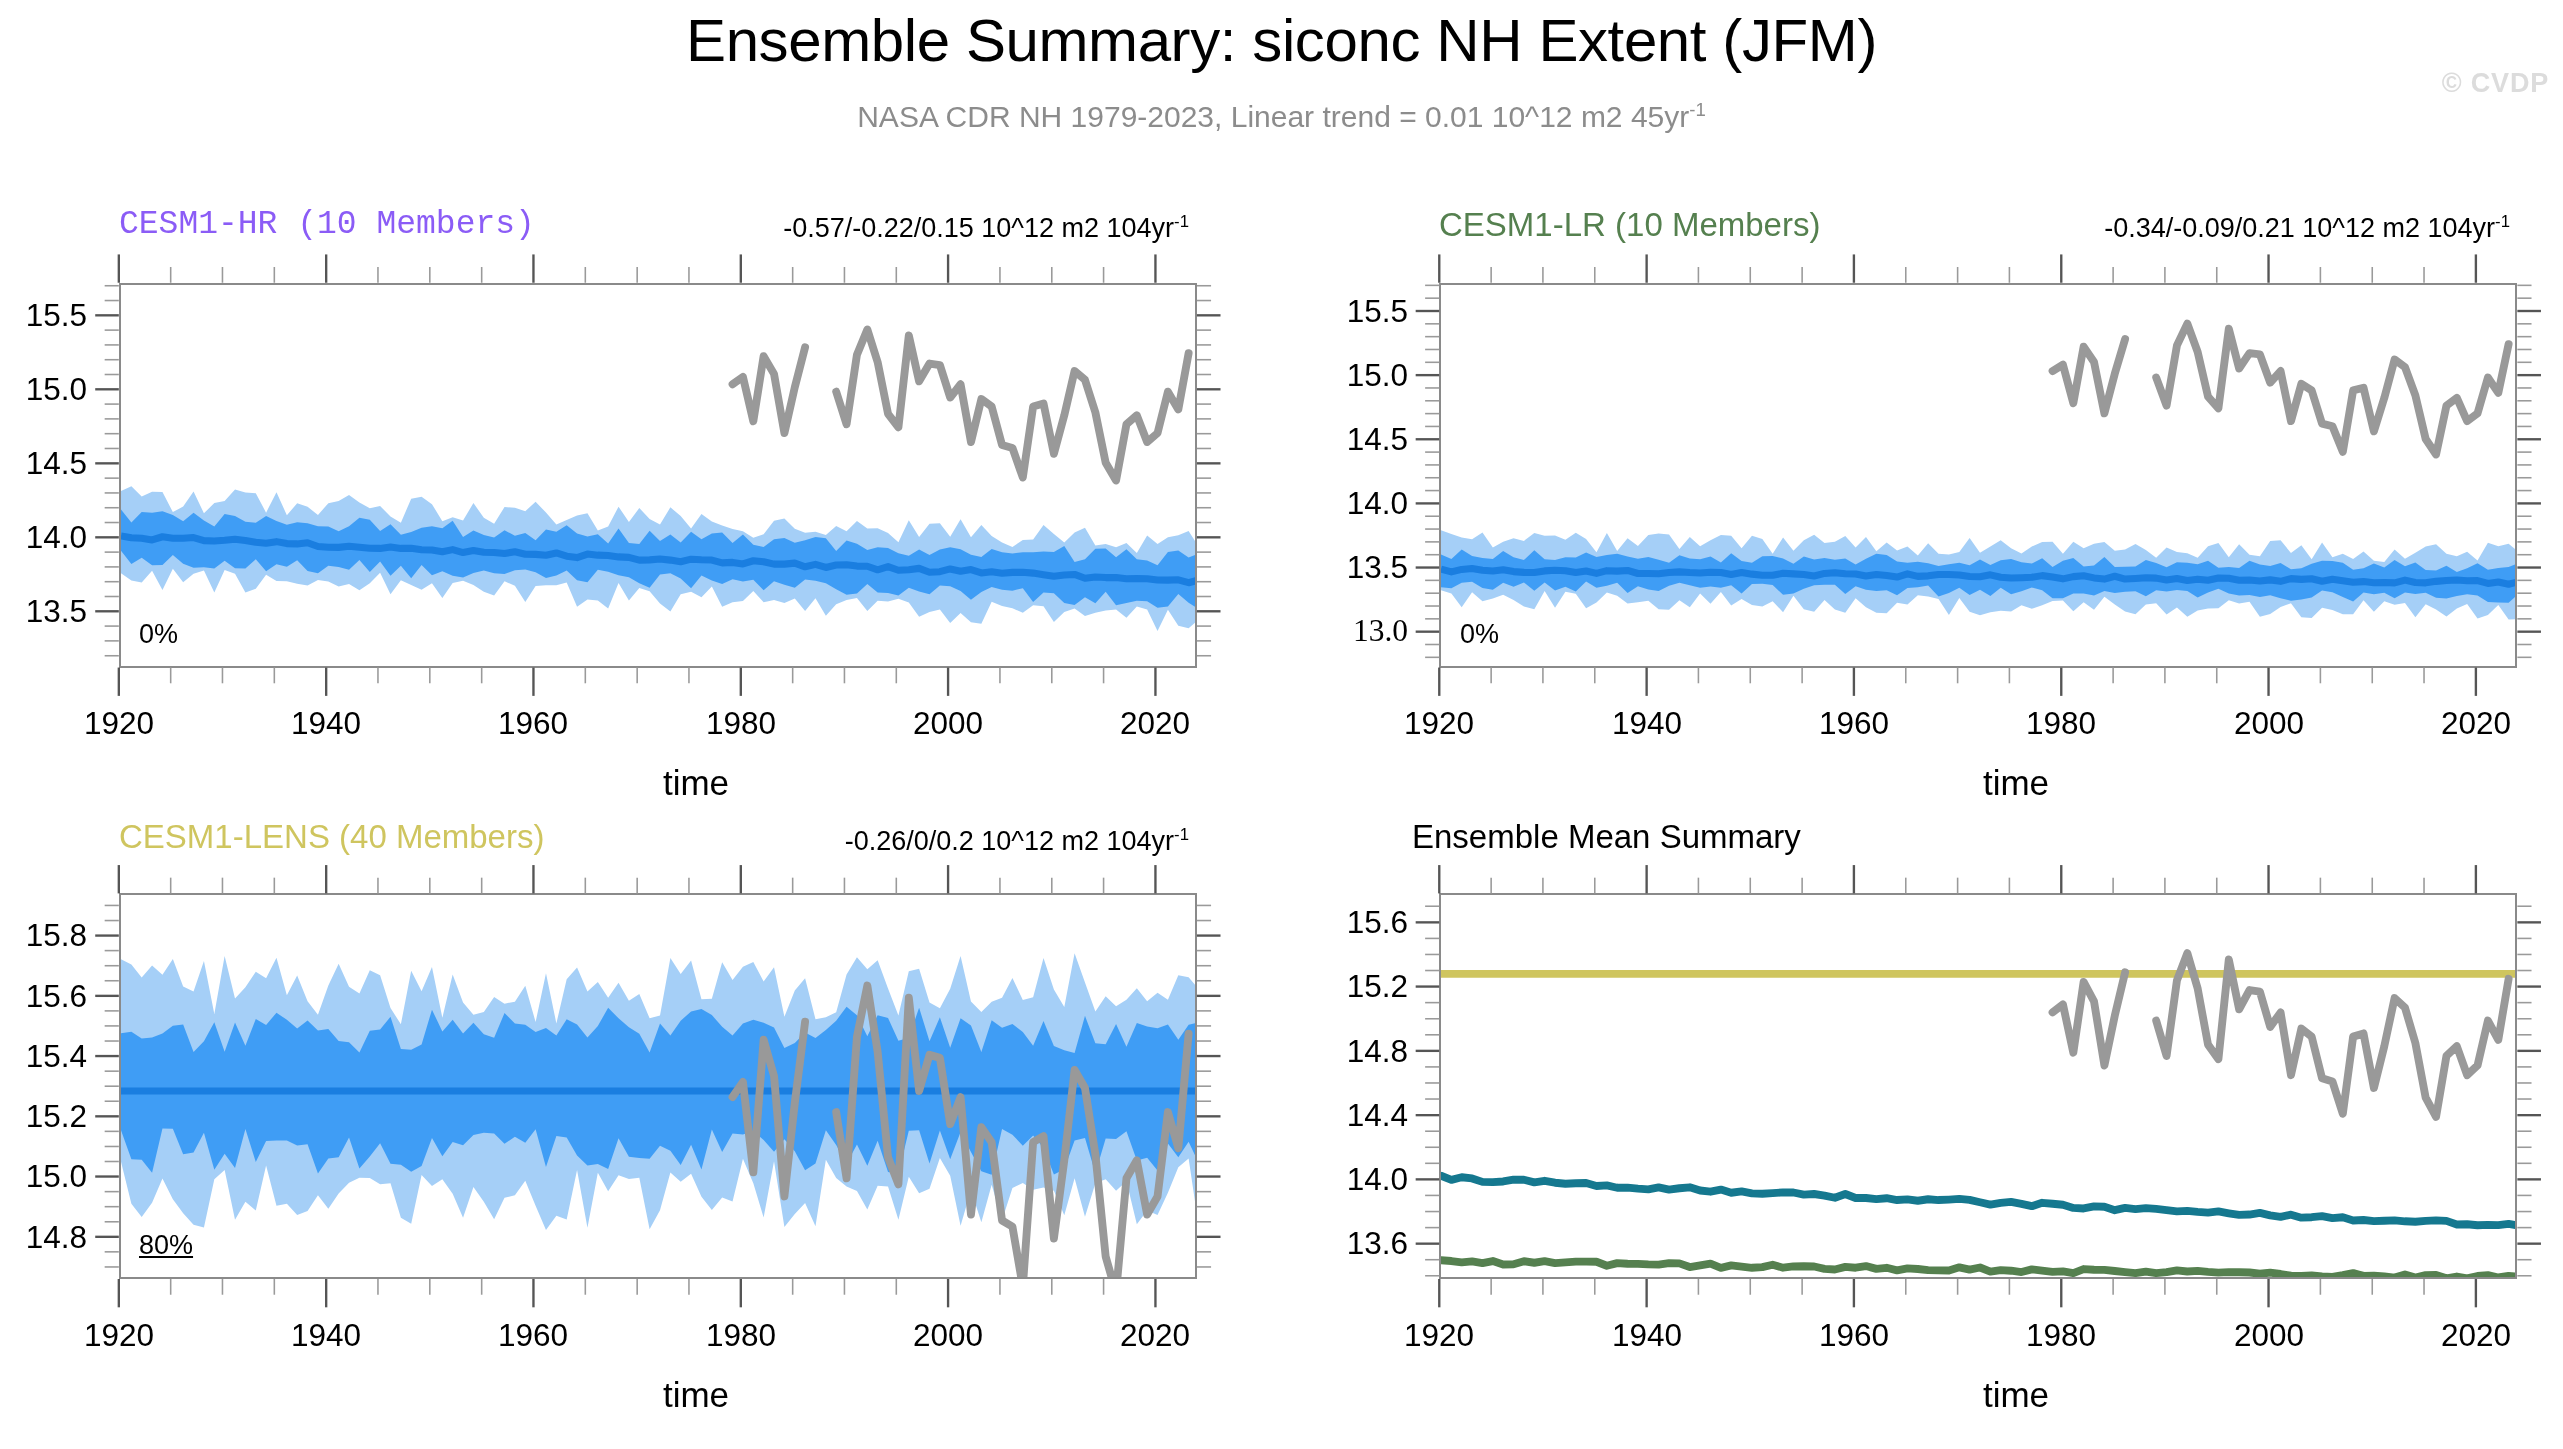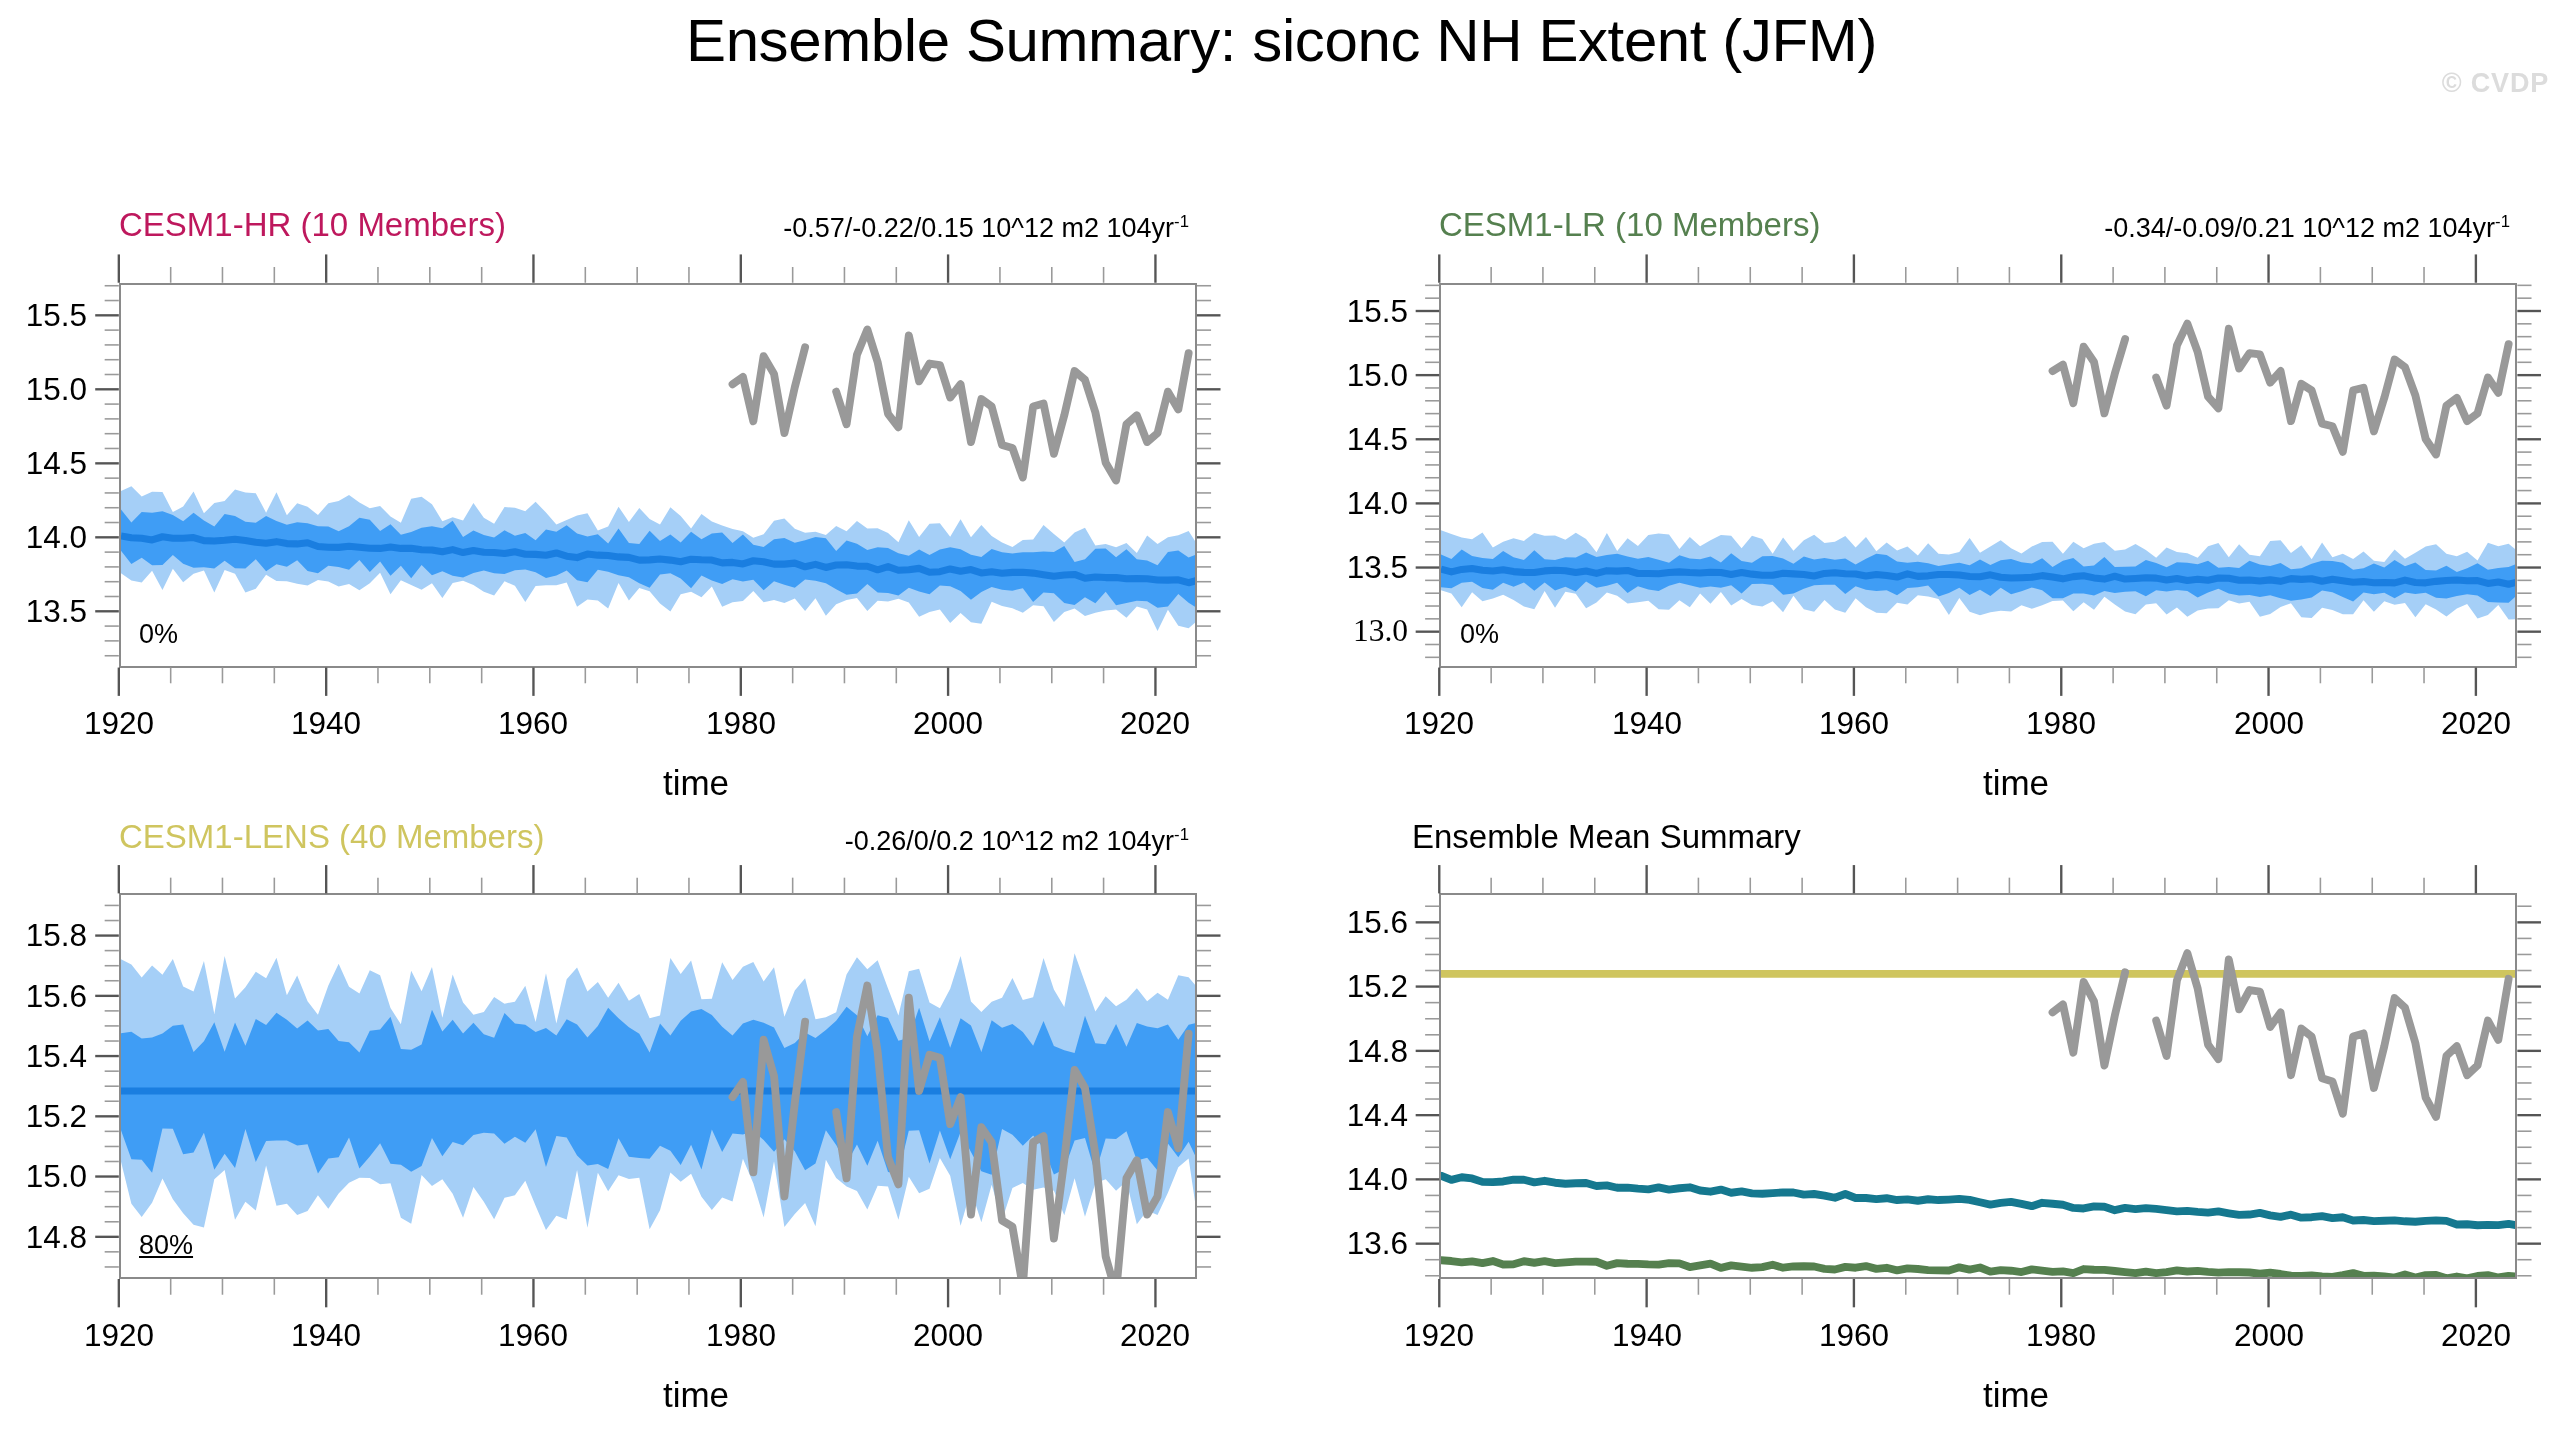--- a/index.html
+++ b/index.html
@@ -69,25 +69,26 @@
   .pct-annot {
     position: absolute; font-size: 27px; color: #000; white-space: nowrap;
   }
 </style>
 </head>
 <body>
 
 <div id="root">
 
   <div class="page-title">Ensemble Summary: siconc NH Extent (JFM)</div>
+  <div class="page-subtitle"><span>NASA CDR NH 1979-2023, Linear trend = 0.01 10^12 m2 45yr</span><sup>-1</sup></div>
   <div class="watermark">© CVDP</div>
 
   <div id="panels">
       <div class="panel" style="left: 0px; top: 0px; width: 2563px; height: 1450px;">
-        <div class="panel-title" style="left: 119px; top: 206px; color: #be185d;">CESM1-HR (10 Members)</div>
+        <div class="panel-title" style="left: 119px; top: 206px; color: #8b5cf6; font-family: Liberation Mono, monospace;">CESM1-HR (10 Members)</div>
         <div class="panel-stat" style="left: 1189px; top: 212px; transform: translateX(-100%);"><span>-0.57/-0.22/0.15 10^12 m2 104yr</span><sup>-1</sup></div>
         <div class="plot-frame" style="left: 119px; top: 283px; width: 1078px; height: 385px;">
           <svg class="plot-svg" width="1078" height="385" viewBox="0 0 1370 489">
             <path d="M0.0,261.5 L13.2,255.6 L26.3,268.8 L39.5,262.7 L52.7,262.8 L65.9,288.5 L79.0,281.5 L92.2,262.3 L105.4,290.0 L118.6,277.0 L131.7,274.4 L144.9,259.9 L158.1,263.7 L171.3,264.4 L184.4,289.2 L197.6,263.1 L210.8,292.5 L223.9,277.2 L237.1,281.7 L250.3,292.0 L263.5,277.3 L276.6,274.5 L289.8,266.6 L303.0,276.3 L316.2,283.6 L329.3,280.7 L342.5,294.2 L355.7,301.9 L368.8,271.4 L382.0,269.0 L395.2,278.4 L408.4,300.0 L421.5,294.9 L434.7,299.0 L447.9,277.0 L461.1,295.6 L474.2,303.4 L487.4,282.0 L500.6,282.9 L513.8,287.3 L526.9,275.3 L540.1,289.1 L553.3,304.2 L566.4,298.6 L579.6,292.8 L592.8,290.0 L606.0,311.7 L619.1,306.8 L632.3,281.6 L645.5,300.9 L658.7,283.3 L671.8,297.2 L685.0,304.3 L698.2,282.4 L711.3,293.5 L724.5,309.3 L737.7,290.9 L750.9,300.3 L764.0,305.5 L777.2,310.1 L790.4,312.7 L803.6,321.1 L816.7,316.6 L829.9,299.6 L843.1,296.6 L856.3,309.5 L869.4,314.8 L882.6,313.6 L895.8,317.5 L908.9,306.2 L922.1,312.7 L935.3,299.8 L948.5,309.4 L961.6,309.1 L974.8,315.0 L988.0,326.9 L1001.2,298.7 L1014.3,320.0 L1027.5,303.4 L1040.7,302.5 L1053.8,319.8 L1067.0,297.5 L1080.2,320.5 L1093.4,305.0 L1106.5,318.7 L1119.7,327.0 L1132.9,332.9 L1146.1,323.8 L1159.2,323.2 L1172.4,304.8 L1185.6,316.3 L1198.8,327.1 L1211.9,314.3 L1225.1,308.5 L1238.3,330.8 L1251.4,328.9 L1264.6,333.1 L1277.8,327.6 L1291.0,340.3 L1304.1,318.1 L1317.3,328.9 L1330.5,320.5 L1343.7,317.8 L1356.8,312.6 L1370.0,333.2 L1370.0,424.5 L1356.8,436.2 L1343.7,432.8 L1330.5,412.7 L1317.3,439.7 L1304.1,412.3 L1291.0,408.6 L1277.8,422.7 L1264.6,412.1 L1251.4,413.6 L1238.3,416.5 L1225.1,420.4 L1211.9,410.9 L1198.8,415.4 L1185.6,428.2 L1172.4,408.2 L1159.2,406.9 L1146.1,416.4 L1132.9,410.7 L1119.7,407.7 L1106.5,402.4 L1093.4,430.4 L1080.2,428.4 L1067.0,416.8 L1053.8,429.5 L1040.7,412.2 L1027.5,415.5 L1014.3,421.5 L1001.2,403.4 L988.0,398.6 L974.8,402.0 L961.6,401.1 L948.5,414.1 L935.3,397.7 L922.1,400.1 L908.9,405.5 L895.8,420.3 L882.6,398.0 L869.4,414.1 L856.3,398.4 L843.1,403.9 L829.9,400.3 L816.7,403.1 L803.6,388.9 L790.4,401.5 L777.2,403.0 L764.0,408.7 L750.9,382.9 L737.7,396.8 L724.5,389.6 L711.3,392.8 L698.2,414.8 L685.0,404.5 L671.8,389.0 L658.7,385.0 L645.5,400.8 L632.3,378.7 L619.1,410.9 L606.0,400.7 L592.8,399.5 L579.6,408.8 L566.4,377.8 L553.3,381.4 L540.1,381.3 L526.9,382.5 L513.8,402.8 L500.6,382.2 L487.4,376.3 L474.2,394.6 L461.1,389.7 L447.9,381.1 L434.7,375.6 L421.5,378.7 L408.4,397.6 L395.2,378.8 L382.0,387.0 L368.8,381.2 L355.7,375.1 L342.5,393.0 L329.3,365.7 L316.2,378.8 L303.0,387.8 L289.8,380.0 L276.6,383.0 L263.5,376.7 L250.3,374.7 L237.1,381.9 L223.9,379.6 L210.8,376.5 L197.6,376.0 L184.4,368.2 L171.3,386.0 L158.1,390.6 L144.9,366.9 L131.7,362.1 L118.6,390.8 L105.4,362.8 L92.2,366.9 L79.0,377.7 L65.9,360.5 L52.7,387.5 L39.5,363.1 L26.3,378.0 L13.2,375.5 L0.0,366.2 Z" fill="#a5cff7" stroke="none"></path>
             <path d="M0.0,285.2 L13.2,301.8 L26.3,288.5 L39.5,289.4 L52.7,287.4 L65.9,292.1 L79.0,300.2 L92.2,289.3 L105.4,299.3 L118.6,306.8 L131.7,291.0 L144.9,293.5 L158.1,300.7 L171.3,302.1 L184.4,293.3 L197.6,299.7 L210.8,304.5 L223.9,301.5 L237.1,302.8 L250.3,306.3 L263.5,306.7 L276.6,312.7 L289.8,306.6 L303.0,295.6 L316.2,298.1 L329.3,312.5 L342.5,303.9 L355.7,317.2 L368.8,313.8 L382.0,308.3 L395.2,306.4 L408.4,309.0 L421.5,299.4 L434.7,320.0 L447.9,311.7 L461.1,317.5 L474.2,320.6 L487.4,311.6 L500.6,318.5 L513.8,315.0 L526.9,324.2 L540.1,310.6 L553.3,313.4 L566.4,305.3 L579.6,315.6 L592.8,319.5 L606.0,316.7 L619.1,328.3 L632.3,309.2 L645.5,327.6 L658.7,329.1 L671.8,312.2 L685.0,325.1 L698.2,316.8 L711.3,327.0 L724.5,313.6 L737.7,323.1 L750.9,315.8 L764.0,314.5 L777.2,327.9 L790.4,316.9 L803.6,329.9 L816.7,332.9 L829.9,323.1 L843.1,321.3 L856.3,327.3 L869.4,324.2 L882.6,320.1 L895.8,321.7 L908.9,338.0 L922.1,324.6 L935.3,328.6 L948.5,336.6 L961.6,333.0 L974.8,334.0 L988.0,340.7 L1001.2,344.0 L1014.3,336.0 L1027.5,343.0 L1040.7,336.1 L1053.8,333.3 L1067.0,335.8 L1080.2,342.6 L1093.4,345.6 L1106.5,335.4 L1119.7,339.5 L1132.9,341.2 L1146.1,339.4 L1159.2,339.4 L1172.4,338.4 L1185.6,339.2 L1198.8,331.6 L1211.9,352.0 L1225.1,348.5 L1238.3,335.1 L1251.4,334.7 L1264.6,345.9 L1277.8,335.8 L1291.0,348.5 L1304.1,350.1 L1317.3,356.0 L1330.5,339.1 L1343.7,337.2 L1356.8,346.3 L1370.0,340.8 L1370.0,412.1 L1356.8,403.8 L1343.7,392.4 L1330.5,408.6 L1317.3,410.0 L1304.1,401.8 L1291.0,401.0 L1277.8,404.0 L1264.6,406.9 L1251.4,389.7 L1238.3,404.3 L1225.1,396.7 L1211.9,406.5 L1198.8,404.0 L1185.6,391.6 L1172.4,390.5 L1159.2,402.6 L1146.1,385.1 L1132.9,388.3 L1119.7,387.0 L1106.5,383.8 L1093.4,390.1 L1080.2,399.8 L1067.0,388.8 L1053.8,382.8 L1040.7,381.7 L1027.5,392.9 L1014.3,389.5 L1001.2,384.5 L988.0,394.5 L974.8,391.2 L961.6,390.7 L948.5,379.9 L935.3,391.9 L922.1,393.5 L908.9,386.4 L895.8,378.9 L882.6,375.6 L869.4,374.0 L856.3,384.7 L843.1,380.8 L829.9,376.2 L816.7,387.9 L803.6,374.6 L790.4,376.7 L777.2,373.7 L764.0,379.8 L750.9,375.5 L737.7,369.0 L724.5,385.3 L711.3,372.9 L698.2,366.3 L685.0,367.9 L671.8,384.5 L658.7,379.0 L645.5,371.4 L632.3,368.8 L619.1,364.2 L606.0,361.8 L592.8,377.7 L579.6,375.1 L566.4,362.8 L553.3,369.0 L540.1,372.1 L526.9,364.9 L513.8,361.4 L500.6,362.3 L487.4,367.0 L474.2,366.2 L461.1,362.8 L447.9,365.8 L434.7,371.6 L421.5,369.5 L408.4,363.7 L395.2,368.7 L382.0,355.7 L368.8,372.6 L355.7,356.6 L342.5,369.4 L329.3,351.3 L316.2,364.7 L303.0,349.2 L289.8,361.6 L276.6,358.3 L263.5,356.6 L250.3,366.2 L237.1,363.3 L223.9,349.7 L210.8,358.0 L197.6,354.9 L184.4,363.8 L171.3,348.4 L158.1,360.0 L144.9,359.8 L131.7,350.2 L118.6,360.3 L105.4,358.6 L92.2,359.1 L79.0,354.1 L65.9,343.0 L52.7,355.8 L39.5,356.1 L26.3,346.6 L13.2,354.3 L0.0,337.6 Z" fill="#3f9df5" stroke="none"></path>
             <path d="M0.0,318.8 L13.2,321.1 L26.3,321.8 L39.5,323.9 L52.7,319.8 L65.9,321.6 L79.0,321.8 L92.2,320.8 L105.4,324.7 L118.6,325.1 L131.7,324.3 L144.9,323.1 L158.1,324.5 L171.3,326.9 L184.4,328.0 L197.6,326.0 L210.8,328.5 L223.9,328.9 L237.1,327.4 L250.3,332.2 L263.5,333.2 L276.6,333.3 L289.8,331.9 L303.0,333.1 L316.2,334.4 L329.3,334.6 L342.5,332.9 L355.7,334.6 L368.8,334.4 L382.0,336.3 L395.2,336.7 L408.4,338.9 L421.5,336.2 L434.7,339.9 L447.9,337.4 L461.1,339.6 L474.2,339.9 L487.4,341.1 L500.6,338.9 L513.8,342.1 L526.9,342.2 L540.1,343.2 L553.3,340.4 L566.4,344.5 L579.6,346.3 L592.8,341.8 L606.0,343.2 L619.1,343.7 L632.3,345.4 L645.5,346.0 L658.7,349.5 L671.8,349.2 L685.0,348.1 L698.2,349.5 L711.3,351.6 L724.5,348.3 L737.7,349.0 L750.9,349.4 L764.0,353.0 L777.2,352.4 L790.4,354.4 L803.6,350.3 L816.7,351.6 L829.9,354.6 L843.1,354.6 L856.3,353.3 L869.4,358.0 L882.6,354.9 L895.8,358.8 L908.9,355.7 L922.1,355.4 L935.3,357.1 L948.5,357.3 L961.6,361.8 L974.8,357.8 L988.0,362.4 L1001.2,361.7 L1014.3,360.0 L1027.5,364.9 L1040.7,364.2 L1053.8,360.7 L1067.0,363.7 L1080.2,361.5 L1093.4,365.8 L1106.5,364.4 L1119.7,366.2 L1132.9,365.1 L1146.1,365.0 L1159.2,366.0 L1172.4,368.0 L1185.6,370.0 L1198.8,368.4 L1211.9,367.7 L1225.1,372.6 L1238.3,371.0 L1251.4,371.7 L1264.6,371.6 L1277.8,373.1 L1291.0,372.8 L1304.1,373.1 L1317.3,374.8 L1330.5,374.9 L1343.7,374.5 L1356.8,378.2 L1370.0,374.7 " fill="none" stroke="#1a7ee0" stroke-width="9" stroke-linejoin="round"></path>
             <path d="M777.2,126.0 L790.4,116.6 L803.6,173.0 L816.7,90.3 L829.9,112.8 L843.1,188.1 L856.3,129.8 L869.4,79.0 " fill="none" stroke="#999999" stroke-width="10" stroke-linejoin="round" stroke-linecap="round"></path>
             <path d="M908.9,135.4 L922.1,176.8 L935.3,88.4 L948.5,56.4 L961.6,97.8 L974.8,163.6 L988.0,180.6 L1001.2,63.9 L1014.3,122.3 L1027.5,99.7 L1040.7,101.6 L1053.8,142.9 L1067.0,126.0 L1080.2,199.4 L1093.4,144.8 L1106.5,154.2 L1119.7,203.1 L1132.9,206.9 L1146.1,244.5 L1159.2,154.2 L1172.4,150.5 L1185.6,214.4 L1198.8,165.5 L1211.9,109.1 L1225.1,120.4 L1238.3,161.7 L1251.4,225.7 L1264.6,248.3 L1277.8,176.8 L1291.0,165.5 L1304.1,199.4 L1317.3,188.1 L1330.5,135.4 L1343.7,158.0 L1356.8,86.5 " fill="none" stroke="#999999" stroke-width="10" stroke-linejoin="round" stroke-linecap="round"></path>
           </svg>
         </div>

